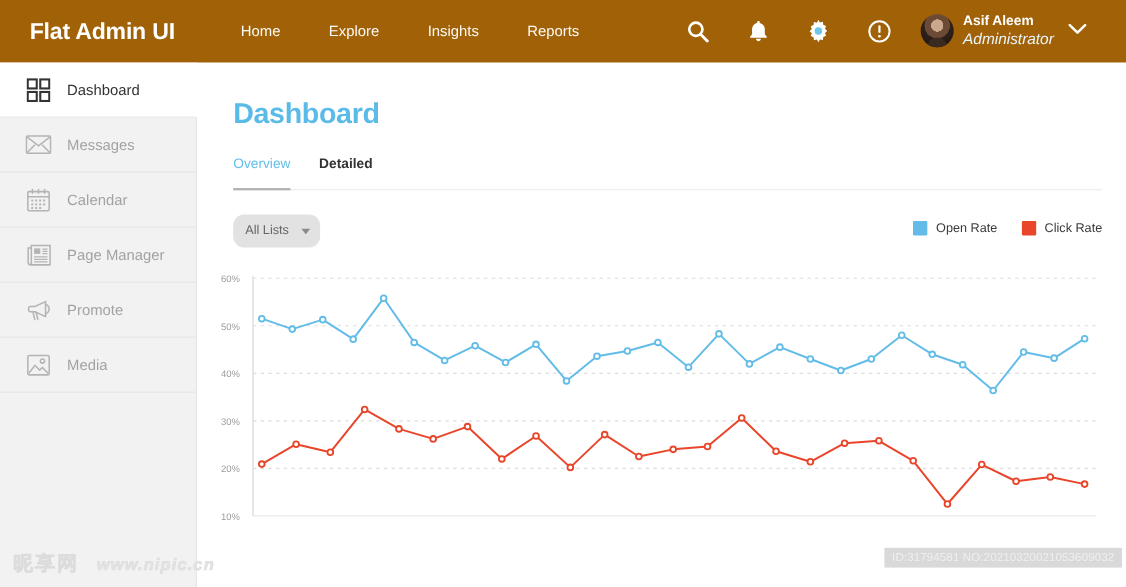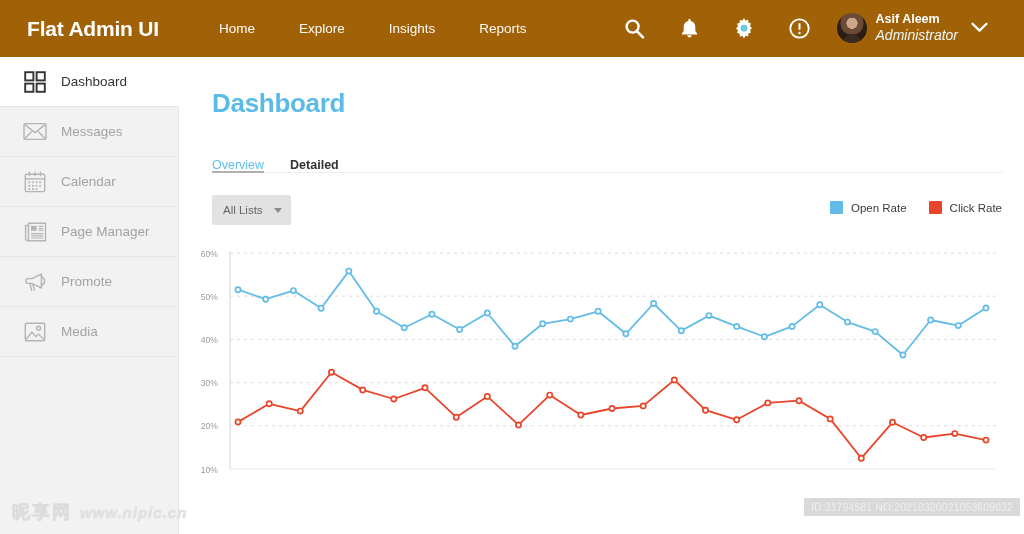--- a/index.html
+++ b/index.html
@@ -71,31 +71,31 @@
   .page-title {
     color:#5bbbe8; font-size:26px; font-weight:bold;
     margin:31px 0 0 33px; letter-spacing:-0.3px;
   }
   .tabs {
     margin:26px 0 0 33px; width:790px;
     border-bottom:1px solid #ececec;
     display:flex; align-items:flex-end; gap:26px; height:28px;
   }
   .tab {
-    font-size:12.5px; padding-bottom:0; cursor:pointer; color:#333; font-weight:bold;
+    font-size:12.5px; padding-bottom:16px; cursor:pointer; color:#333; font-weight:bold;
     position:relative;
   }
   .tab.active { color:#62bfea; font-weight:normal; }
   .tab.active::after{
     content:""; position:absolute; left:0; right:0; bottom:-1px; height:2px; background:#b0b0b0;
   }
 
   .toolrow { position:relative; margin:22px 0 0 33px; width:790px; height:30px; }
   .select {
-    width:79px; height:30px; background:#e2e2e2; border:0; border-radius:2px;
+    width:79px; height:30px; background:#e2e2e2; border:0; border-radius:10px;
     display:flex; align-items:center; justify-content:space-between;
     padding:0 9px 0 11px; cursor:pointer;
   }
   .select .stxt { font-size:11.5px; color:#666; }
   .select .sarrow {
     width:0;height:0;border-left:4px solid transparent;border-right:4px solid transparent;
     border-top:5px solid #8a8a8a;
   }
   .legend { position:absolute; right:0; top:6px; display:flex; align-items:center; gap:22px; }
   .lg { display:flex; align-items:center; gap:8px; }
@@ -107,21 +107,21 @@
   .chartwrap svg { display:block; }
 
   
   .footer { position:absolute; left:0; bottom:0; width:1024px; height:44px; }
   .wm {
     position:absolute; left:12px; bottom:10px;
     font-size:17px; color:#e4e4e4; font-weight:bold; letter-spacing:1px;
     -webkit-text-stroke:0.6px #dcdcdc; white-space:nowrap;
   }
   .wm .cn { font-size:18px; letter-spacing:2px; }
-  .wm .url { font-style:italic; font-size:15px; margin-left:8px; }
+  .wm .url { font-style:italic; font-size:15px; margin-left:16px; }
   .idtag {
     position:absolute; right:4px; bottom:18px;
     background:#d9d9d9; color:#efefef; font-size:10.5px;
     padding:3px 7px; white-space:nowrap; letter-spacing:.1px;
   }
 </style>
 </head>
 <body>
 
 <div id="app">

